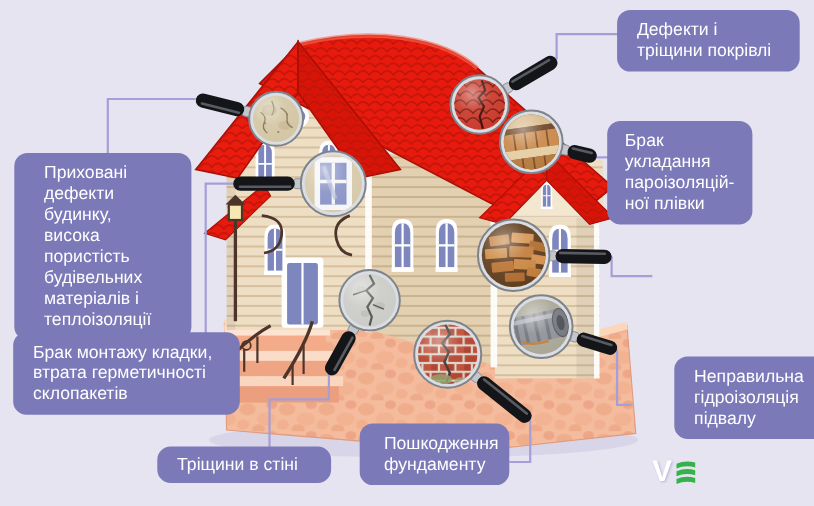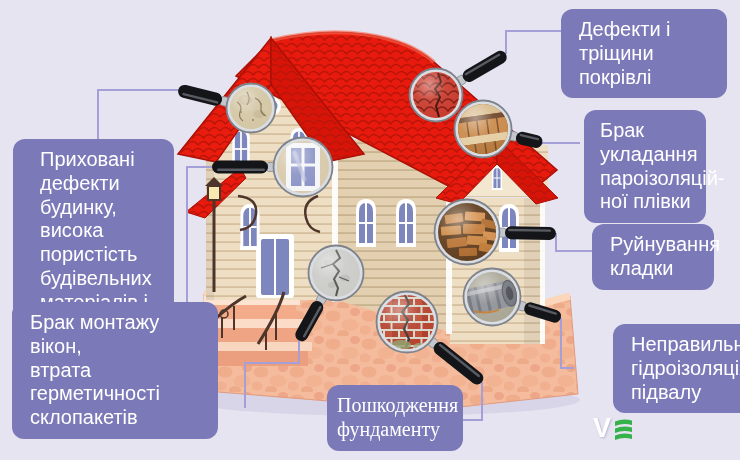--- a/index.html
+++ b/index.html
@@ -7,33 +7,33 @@
     position:relative;width:740px;height:460px;overflow:hidden;
     background:#e6e4f1;
     font-family:"Liberation Sans", sans-serif;
   }
   .label{
     position:absolute;
     background:#7b79b8;
     color:#ffffff;
     border-radius:12px;
     padding:9px 12px 9px 18px;
-    font-size:20px;
+    font-size:16px;
     line-height:1.19;
     white-space:pre-line;
     box-sizing:border-box;
   }
   .lb-roof{left:561px;top:9px;width:166px;}
-  .lb-vapor{left:584px;top:110px;width:122px;padding-left:16px;}
+  .lb-vapor{left:552px;top:110px;width:132px;padding-left:16px;}
   .lb-masonry{left:592px;top:224px;width:122px;}
   .lb-basement{left:573px;top:324px;width:153px;margin-left:40px;}
   .lb-hidden{left:13px;top:139px;width:161px;padding-left:27px;}
   .lb-windows{left:12px;top:302px;width:206px;}
   .lb-wallcrack{left:143px;top:406px;width:158px;padding-top:7px;padding-bottom:7px;}
-  .lb-foundation{left:327px;top:385px;width:136px;padding-left:10px;font-family:Liberation Serif, serif;}
+  .lb-foundation{left:327px;top:385px;width:136px;padding-left:22px;}
   .house-svg{position:absolute;left:0;top:0;}
   .logo{
     position:absolute;left:593px;top:411px;height:34px;
     display:flex;align-items:center;
     color:#ffffff;font-size:27px;font-weight:bold;letter-spacing:1px;
     text-shadow:1px 1px 2px rgba(130,130,170,0.45);
     user-select:none;
   }
   .logo .e-icon{display:inline-block;margin:2px 2px 0 2px;}
 </style>
@@ -371,34 +371,33 @@
     </g>
     <circle r="25" fill="url(#lensShine)"></circle>
   </g>
 </svg>
 
 <div class="label lb-roof">Дефекти і
 тріщини покрівлі</div>
 <div class="label lb-vapor">Брак укладання
 пароізоляцій-
 ної плівки</div>
-<div class="label lb-masonry">Руйнування
-кладки</div>
 <div class="label lb-basement">Неправильна
 гідроізоляція
 підвалу</div>
 <div class="label lb-hidden">Приховані
 дефекти будинку,
 висока пористість
 будівельних
 матеріалів і
 теплоізоляції</div>
-<div class="label lb-windows">Брак монтажу вікон,
+<div class="label lb-windows">Брак монтажу кладки,
 втрата герметичності
 склопакетів</div>
+<div class="label lb-wallcrack">Тріщини в стіні</div>
 <div class="label lb-foundation">Пошкодження
 фундаменту</div>
 
 <div class="logo">
   <span>V</span>
   <svg class="e-icon" width="19" height="22" viewBox="0 0 19 22">
     <path d="M1,3.5 Q9,0 18,2.5 L18,7 Q9,4.5 1,8 Z" fill="#35b24a"></path>
     <path d="M1,10.5 Q9,7 18,9.5 L18,14 Q9,11.5 1,15 Z" fill="#35b24a"></path>
     <path d="M1,17.5 Q9,14 18,16.5 L18,21 Q9,18.5 1,22 Z" fill="#35b24a"></path>
   </svg>

